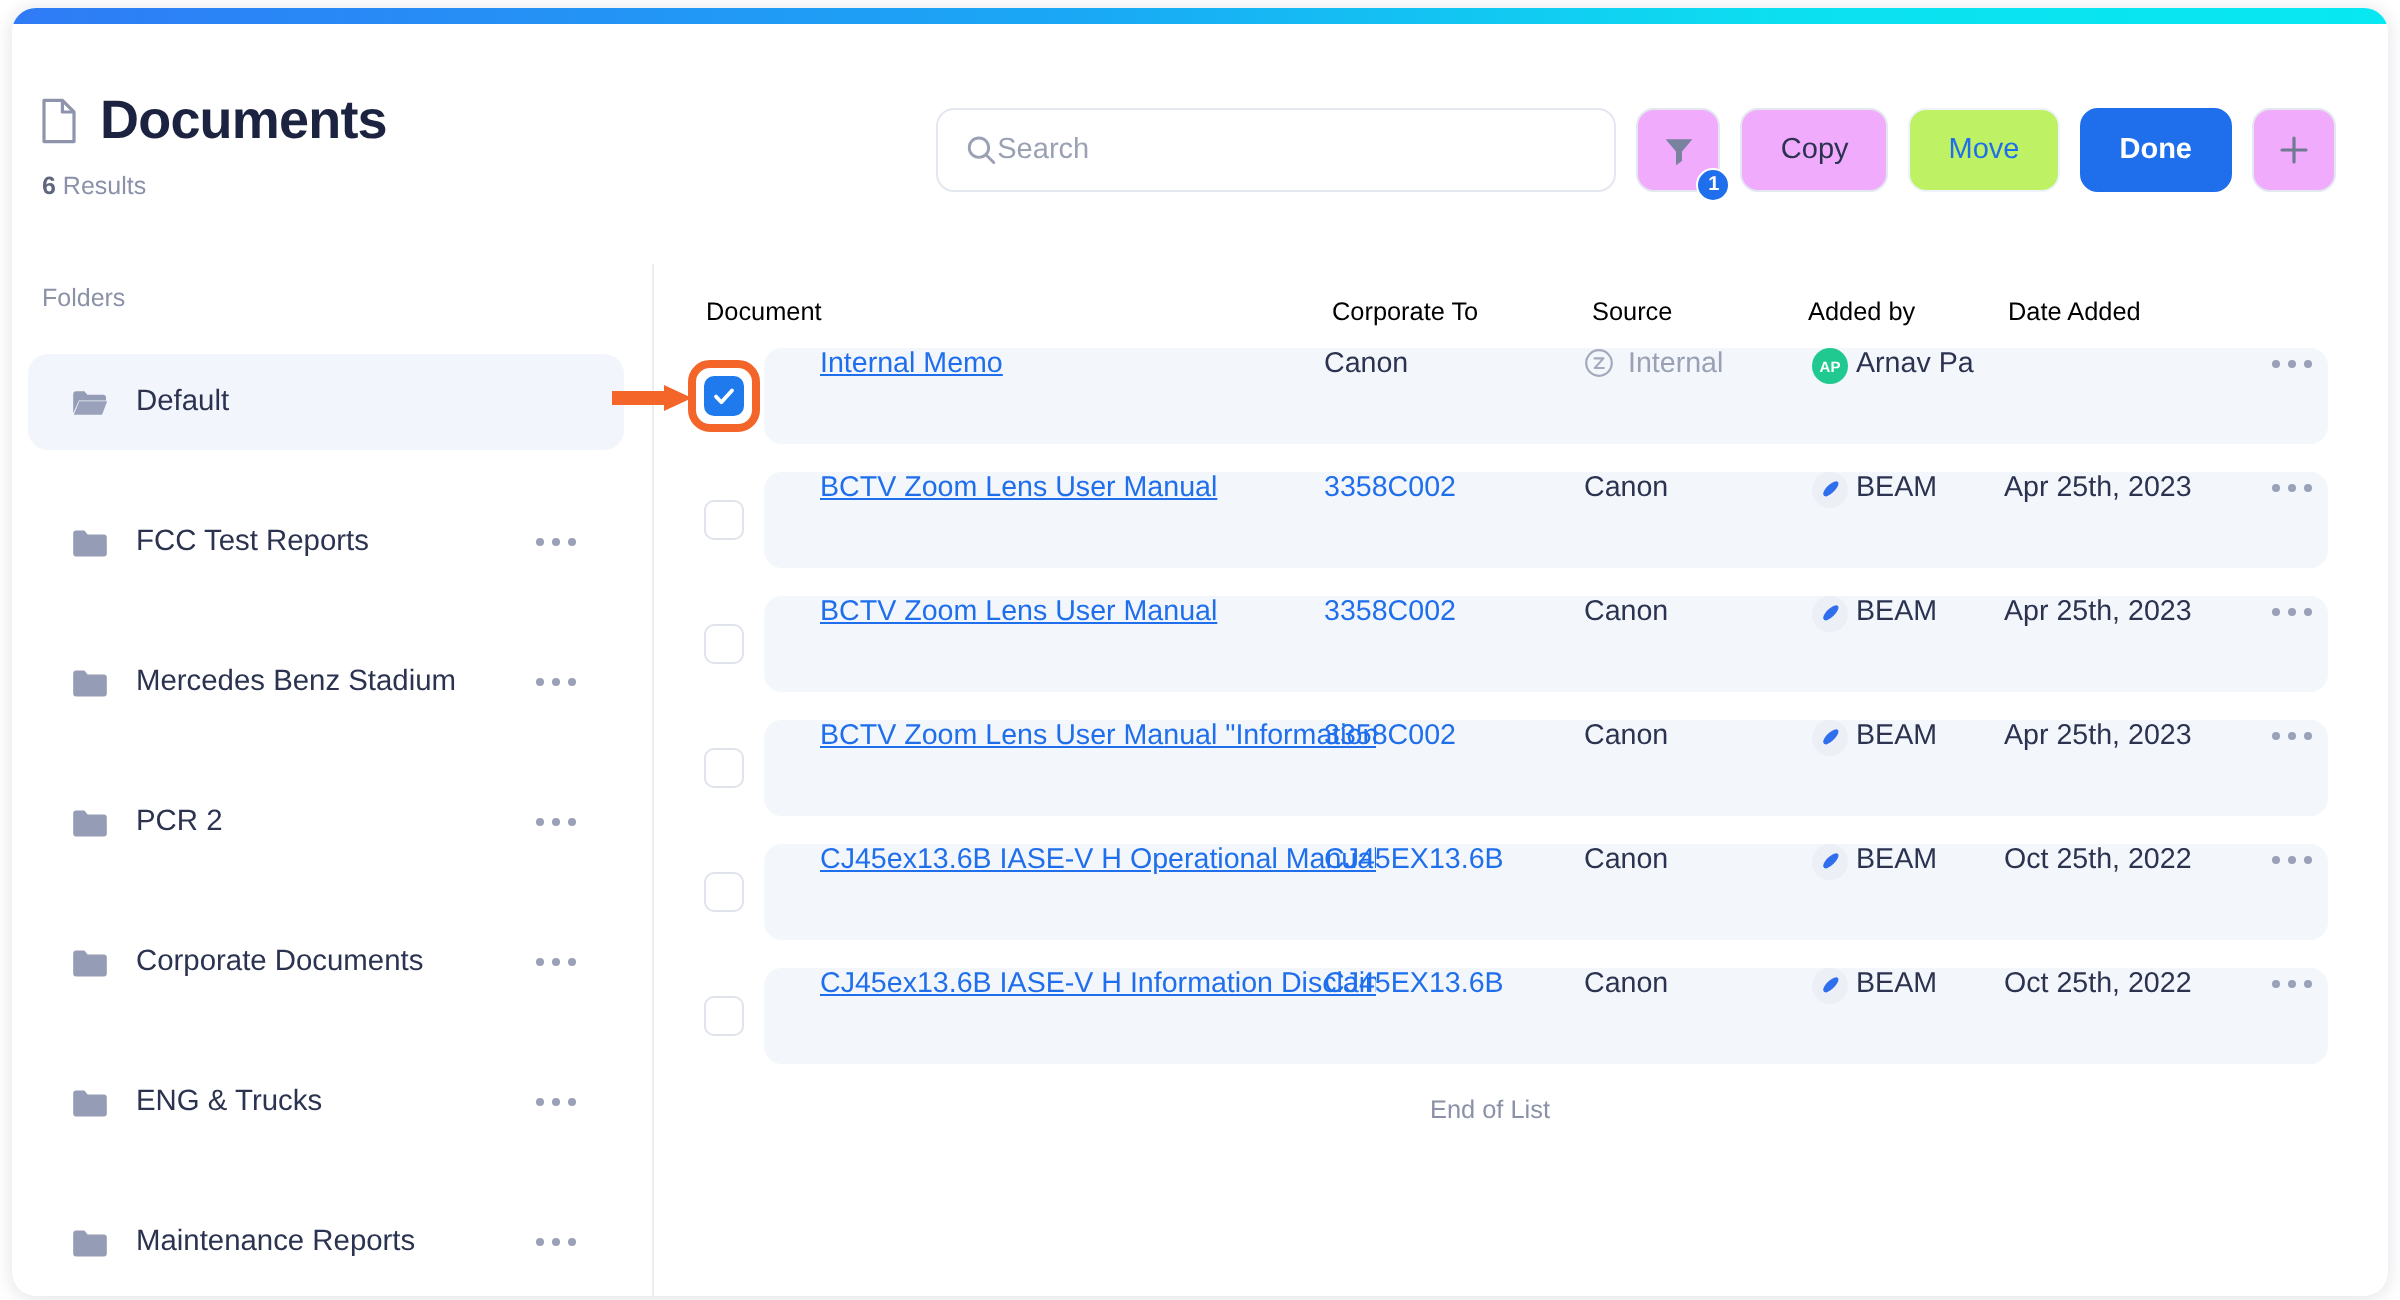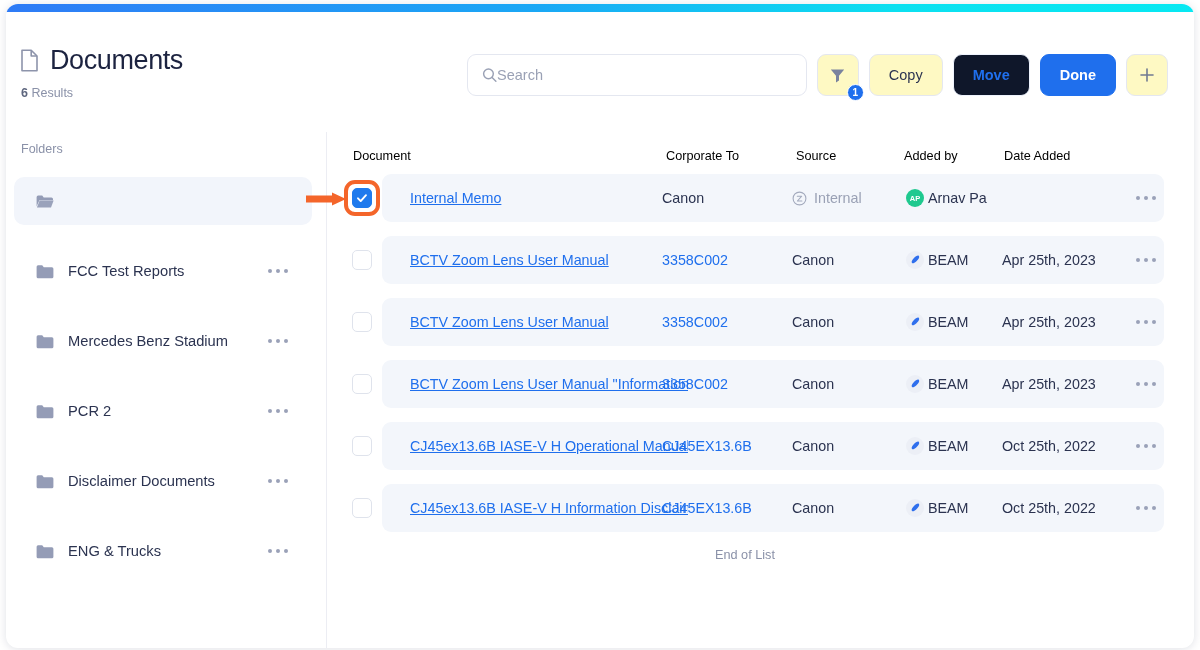--- a/index.html
+++ b/index.html
@@ -21,53 +21,53 @@
   .top-gradient {
     position:absolute; left:0; top:0; width:100%; height:8px;
     background:linear-gradient(90deg,#2f7bf6 0%,#1aa8f5 45%,#0ce0f0 75%,#07e8f2 100%);
     border-radius:8px 8px 0 0;
   }
   
   .header { position:absolute; left:0; top:8px; width:100%; height:120px; }
   .title-wrap { position:absolute; left:14px; top:33px; display:flex; align-items:center; gap:11px; }
   .doc-icon { width:19px; height:23px; flex:none; }
   .page-title {
-    font-size:27px; font-weight:normal; color:#1c2340; letter-spacing:-0.4px;
+    font-size:27px; font-weight:bold; color:#1c2340; letter-spacing:-0.4px;
   }
   .results-count {
     position:absolute; left:15px; top:74px;
     font-size:12.5px; color:#8a91a8;
   }
   .results-count b { color:#5f677f; font-weight:bold; }
 
   .toolbar { position:absolute; right:26px; top:42px; display:flex; align-items:center; gap:10px; }
   .search-box {
     width:340px; height:42px; border:1px solid #e4e7f0; border-radius:9px;
     display:flex; align-items:center; padding:0 14px; background:#fff;
   }
   .search-box input {
     border:none; outline:none; font-size:14.5px; font-family:inherit;
     color:#2b3350; width:100%; background:transparent;
   }
   .search-box input::placeholder { color:#9aa1b5; }
   .btn {
-    height:42px; border-radius:9px; border:1px solid #e4e7f0; background:#fef9c3;
+    height:42px; border-radius:9px; border:1px solid #e4e7f0; background:#f0abfc;
     display:flex; align-items:center; justify-content:center;
     font-size:14.5px; font-family:inherit; cursor:pointer; color:#2b3350;
     padding:0 19px; white-space:nowrap;
   }
   .btn-icon { width:42px; padding:0; position:relative; }
   .badge {
     position:absolute; right:-6px; bottom:-6px;
     width:17px; height:17px; border-radius:50%;
     background:#1f6fed; color:#fff; font-size:10px; font-weight:bold;
     display:flex; align-items:center; justify-content:center;
     border:1.5px solid #fff;
   }
-  .btn-move { background:#0f172a; border-color:#eef3fd; color:#1f6fed; font-weight:bold; }
+  .btn-move { background:#bef264; border-color:#eef3fd; color:#1f6fed; font-weight:normal; }
   .btn-done { background:#1f6fed; border-color:#1f6fed; color:#fff; font-weight:bold;text-align:right; }
   .btn-copy { font-weight:normal; }
   .btn-plus { width:42px; padding:0; font-size:22px; color:#6b7governing; color:#707a92; font-weight:300; }
 
   
   .sidebar { position:absolute; left:0; top:128px; width:314px; bottom:0; }
   .sidebar-label { position:absolute; left:15px; top:10px; font-size:12.5px; color:#8a91a8; }
   .folder-list { position:absolute; left:0; top:45px; right:0; }
   .folder-item {
     height:48px; margin:0 8px 22px 8px; border-radius:10px;
@@ -102,21 +102,21 @@
     background:#1f7aed; border-color:#1f7aed;
     display:flex; align-items:center; justify-content:center;
   }
   .highlight-ring {
     position:absolute; left:-8px; top:-8px; width:36px; height:36px;
     border:4px solid #f4652a; border-radius:11px; pointer-events:none;
   }
   .arrow-annot {
     position:absolute; left:-46px; top:4px; width:42px; height:14px;
   }
-  .cell { position:absolute; top:0; height:48px; display:flex; align-items:center; font-size:14.3px; }
+  .cell { position:absolute; top:0; height:48px; display:flex; align-items:flex-start; font-size:14.3px; }
   .c-doc { left:84px; width:278px; overflow:hidden; }
   .doc-link {
     color:#1f6fed; text-decoration:underline; white-space:nowrap; cursor:pointer;
     font-size:14.3px;
   }
   .c-assoc { left:336px; width:112px; overflow:hidden; white-space:nowrap; }
   .assoc-link { color:#1f6fed; }
   .assoc-plain { color:#2b3350; }
   .c-source { left:466px; width:118px; color:#2b3350; gap:7px; overflow:hidden; white-space:nowrap;}
   .c-source.muted { color:#9aa1b5; }
@@ -184,20 +184,21 @@
   </div>
 
   <div class="sidebar">
     <div class="sidebar-label">Folders</div>
     <div class="folder-list" id="folder-list">
         <div class="folder-item active">
           <svg width="18" height="15" viewBox="0 0 18 15">
             <path d="M0.6 3.2a1.6 1.6 0 011.6-1.6h4l1.5 1.8h7.7a1.6 1.6 0 011.6 1.6v1.2H3.4L0.6 12.6z" fill="#949cb6"></path>
             <path d="M3.6 6.6h14L15 13.4H0.9z" fill="#9aa2bb"></path>
           </svg>
+          <span class="folder-name">Default</span>
         </div>
         <div class="folder-item">
           <svg width="18" height="15" viewBox="0 0 18 15">
             <path d="M0.6 2.8a1.5 1.5 0 011.5-1.5h4.1l1.6 1.9h8.1a1.5 1.5 0 011.5 1.5v8.1a1.5 1.5 0 01-1.5 1.5H2.1a1.5 1.5 0 01-1.5-1.5z" fill="#949cb6"></path>
           </svg>
           <span class="folder-name">FCC Test Reports</span>
           <span>
             <span class="dots">
               <i></i>
               <i></i>
@@ -228,34 +229,47 @@
               <i></i>
               <i></i>
               <i></i>
             </span>
           </span>
         </div>
         <div class="folder-item">
           <svg width="18" height="15" viewBox="0 0 18 15">
             <path d="M0.6 2.8a1.5 1.5 0 011.5-1.5h4.1l1.6 1.9h8.1a1.5 1.5 0 011.5 1.5v8.1a1.5 1.5 0 01-1.5 1.5H2.1a1.5 1.5 0 01-1.5-1.5z" fill="#949cb6"></path>
           </svg>
-          <span class="folder-name">Disclaimer Documents</span>
+          <span class="folder-name">Corporate Documents</span>
           <span>
             <span class="dots">
               <i></i>
               <i></i>
               <i></i>
             </span>
           </span>
         </div>
         <div class="folder-item">
           <svg width="18" height="15" viewBox="0 0 18 15">
             <path d="M0.6 2.8a1.5 1.5 0 011.5-1.5h4.1l1.6 1.9h8.1a1.5 1.5 0 011.5 1.5v8.1a1.5 1.5 0 01-1.5 1.5H2.1a1.5 1.5 0 01-1.5-1.5z" fill="#949cb6"></path>
           </svg>
           <span class="folder-name">ENG &amp; Trucks</span>
+          <span>
+            <span class="dots">
+              <i></i>
+              <i></i>
+              <i></i>
+            </span>
+          </span>
+        </div>
+        <div class="folder-item">
+          <svg width="18" height="15" viewBox="0 0 18 15">
+            <path d="M0.6 2.8a1.5 1.5 0 011.5-1.5h4.1l1.6 1.9h8.1a1.5 1.5 0 011.5 1.5v8.1a1.5 1.5 0 01-1.5 1.5H2.1a1.5 1.5 0 01-1.5-1.5z" fill="#949cb6"></path>
+          </svg>
+          <span class="folder-name">Maintenance Reports</span>
           <span>
             <span class="dots">
               <i></i>
               <i></i>
               <i></i>
             </span>
           </span>
         </div>
       </div>
   </div>

